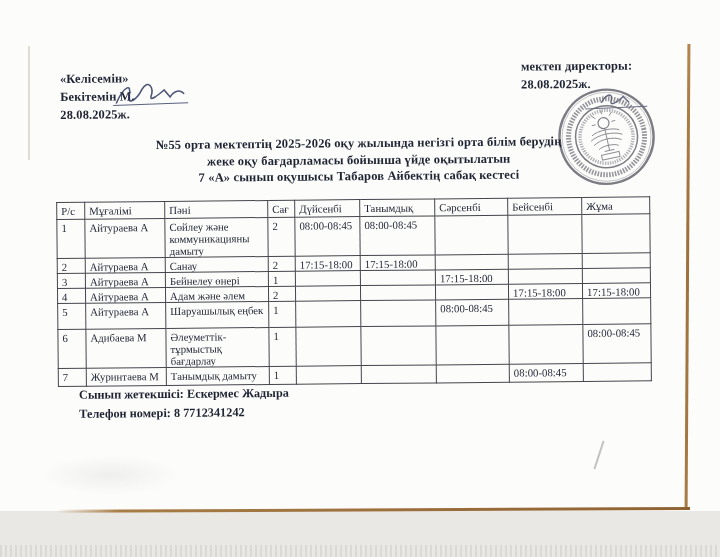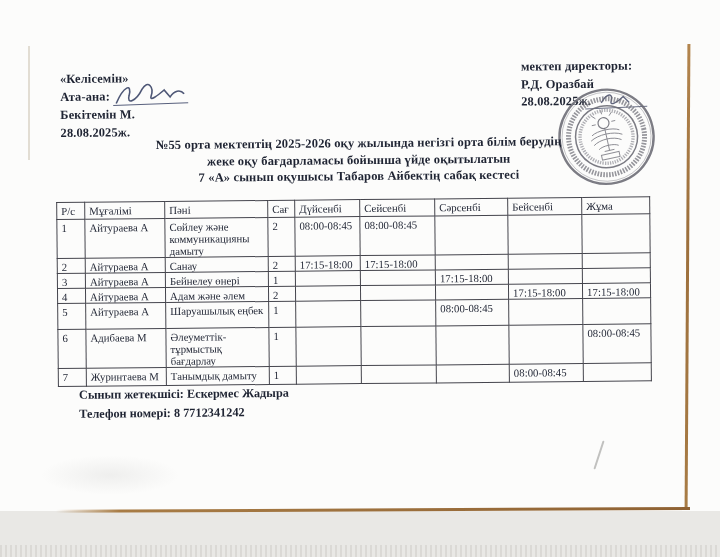--- a/index.html
+++ b/index.html
@@ -63,33 +63,31 @@
   <div class="edge-vline"></div>
   <div class="edge-hline"></div>
   <div class="fold-line"></div>
   <div class="pencil-mark"></div>
   <div class="smudge"></div>
 
   <div class="paper">
 
     <div class="block block-left">
       <div>«Келісемін»</div>
-      <div>Ата-ана:</div>
       <div>Бекітемін М.</div>
       <div>28.08.2025ж.</div>
     </div>
 
     <svg class="sig-parent" viewBox="0 0 96 30">
       <path d="M6 22 C14 4 22 2 19 14 C16 24 26 20 32 8 C38 -2 44 6 41 15 C39 21 48 14 54 9 L60 16 C64 10 70 8 74 13" fill="none" stroke="#2f3a5e" stroke-width="1.6" opacity=".85"></path>
       <path d="M3 24 L78 22" fill="none" stroke="#2f3a5e" stroke-width="1" opacity=".8"></path>
     </svg>
 
     <div class="block block-right">
       <div>мектеп директоры:</div>
-      <div>Р.Д. Оразбай</div>
       <div>28.08.2025ж.</div>
     </div>
 
     <svg class="sig-director" viewBox="0 0 112 28">
       <path d="M46 14 C52 4 58 4 56 12 C54 18 62 14 68 8 L74 14" fill="none" stroke="#39405e" stroke-width="1.4" opacity=".8"></path>
       <path d="M30 20 L92 18" fill="none" stroke="#39405e" stroke-width="1" opacity=".75"></path>
     </svg>
 
     <svg class="stamp" viewBox="0 0 104 104">
       <g stroke="#6b6b74" fill="none">
@@ -129,21 +127,21 @@
           <col style="width:74px">
           <col style="width:68px">
       </colgroup>
       <tbody>
           <tr class="hdr">
         <th>Р/с</th>
         <th>Мұғалімі</th>
         <th>Пәні</th>
         <th>Сағ</th>
         <th>Дүйсенбі</th>
-        <th>Сейсенбі</th>
+        <th>Танымдық</th>
         <th>Сәрсенбі</th>
         <th>Бейсенбі</th>
         <th>Жұма</th>
       </tr>
       <tr class="r1">
         <td>1</td>
         <td>Айтураева А</td>
         <td class="subj just">Сөйлеу және коммуникацияны дамыту</td>
         <td>2</td>
         <td>08:00-08:45</td>

